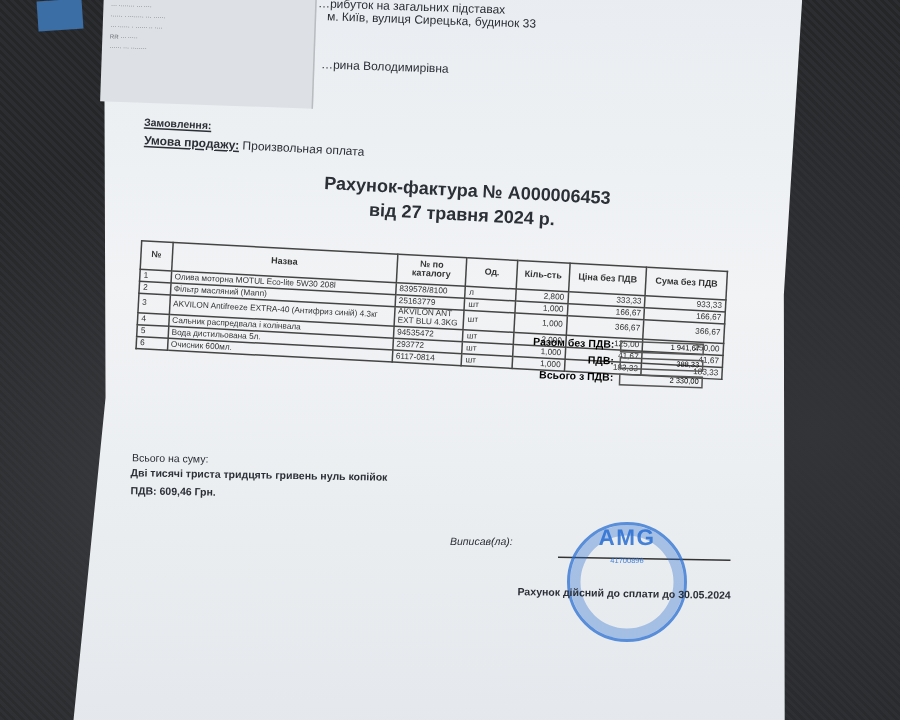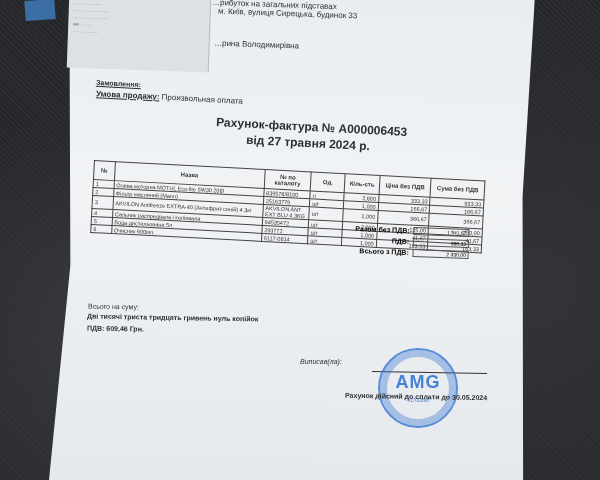--- a/index.html
+++ b/index.html
@@ -37,21 +37,21 @@
   .totals .row span.v{width:52px;border:1px solid #555;text-align:right;font-weight:normal;font-size:5px;margin-left:4px;padding-right:2px;}
   .sum-label{left:88px;top:303px;font-size:7px;font-weight:normal;transform:rotate(1deg);}
   .sum-words{left:87px;top:314px;font-size:7px;font-weight:bold;transform:rotate(1deg);}
   .vat-words{left:87px;top:325px;font-size:7px;font-weight:bold;transform:rotate(1deg);}
   .signed{left:300px;top:358px;font-size:7px;font-style:italic;}
   .sig-line{position:absolute;left:372px;top:372px;width:115px;height:1px;background:#333;transform:rotate(1deg);}
   .valid{left:345px;top:393px;font-size:7px;font-weight:bold;transform:rotate(1deg);}
   .stamp{position:absolute;left:378px;top:348px;width:80px;height:80px;border-radius:50%;
     border:2px solid rgba(40,110,210,.75);box-shadow:inset 0 0 0 5px rgba(255,255,255,0),inset 0 0 0 7px rgba(40,110,210,.35);
     color:rgba(40,110,210,.85);text-align:center;box-sizing:border-box;}
-  .stamp .logo{font-size:18px;font-weight:bold;margin-top:22px;letter-spacing:1px;}
+  .stamp .logo{font-size:15px;font-weight:bold;letter-spacing:1px;}
   .stamp .code{font-size:5px;margin-top:4px;}
 </style>
 </head>
 <body>
 
 <div class="bg-fabric"></div>
 <div class="blue-corner"></div>
 <div class="paper"></div>
 
 <div class="receipt">

